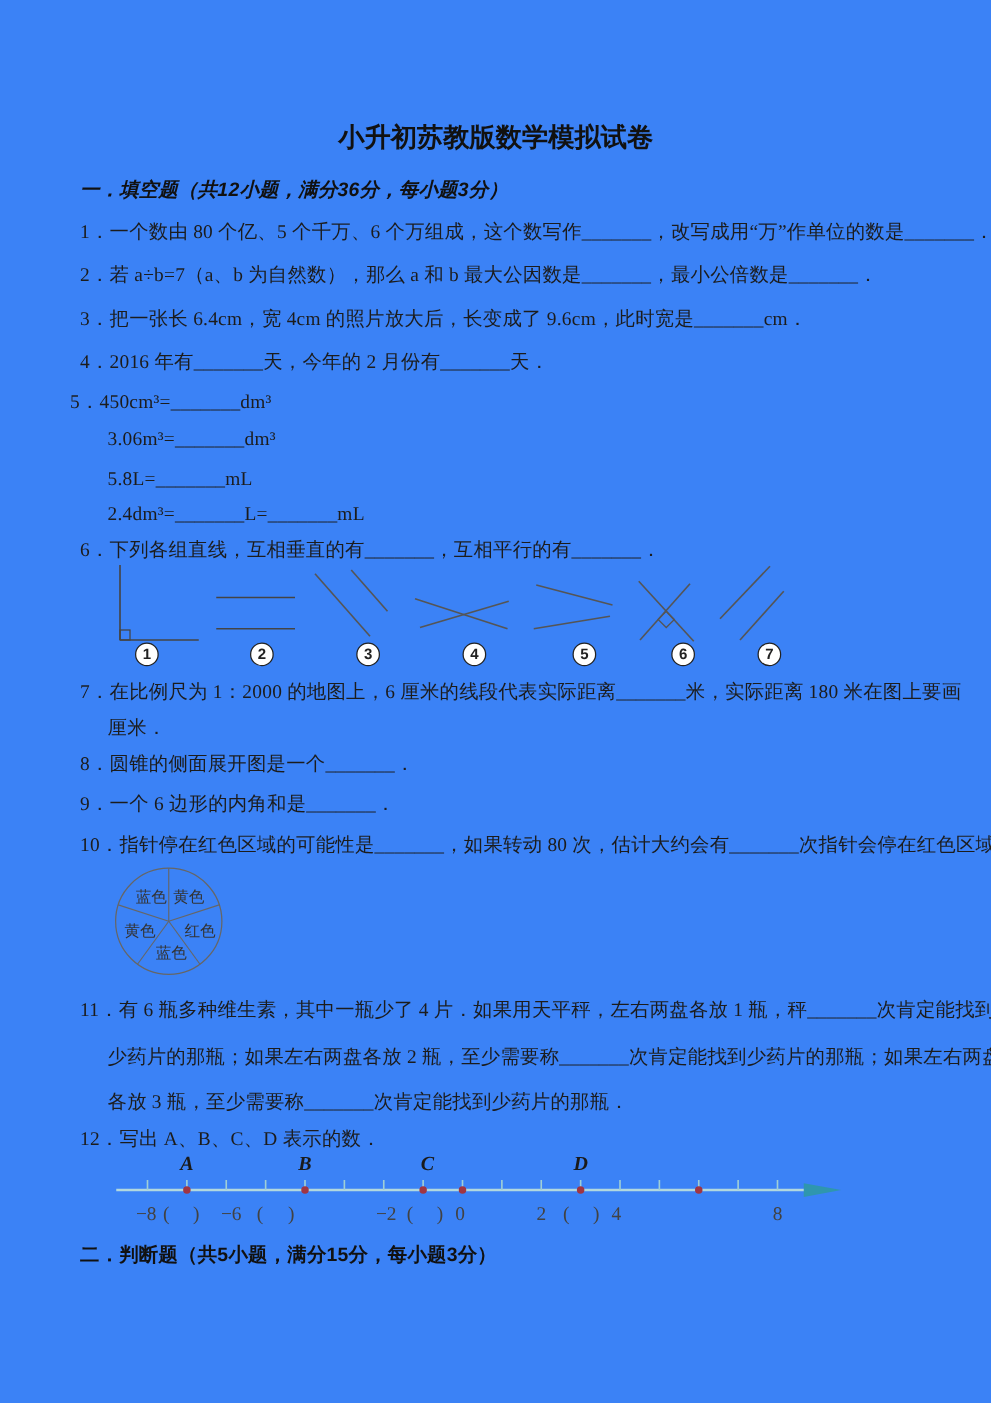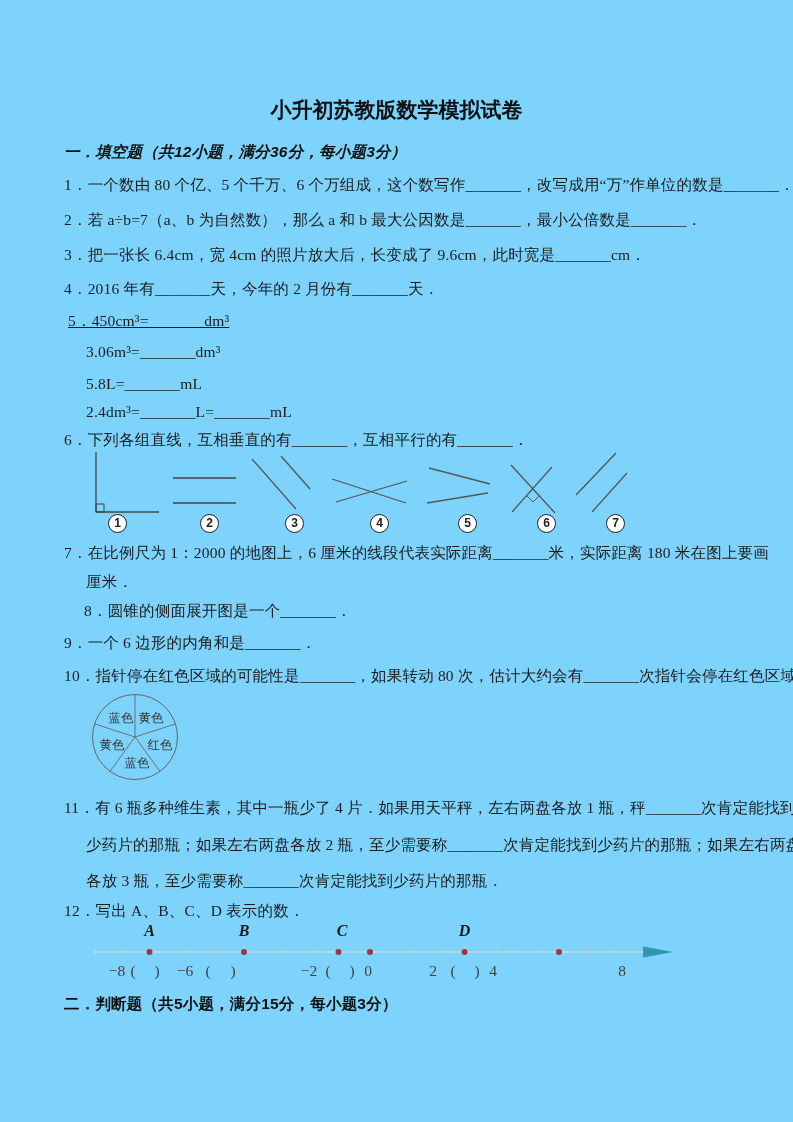--- a/index.html
+++ b/index.html
@@ -1,18 +1,18 @@
 <!DOCTYPE html>
 <html><head>
 <meta charset="utf-8">
 <style>
   * { margin:0; padding:0; box-sizing:border-box; }
   html,body { background:#ffffff; }
   .page {
-    position:relative; width:793px; height:1122px; background:#7dd3fc;
+    position:relative; width:793px; height:1122px; background:#3b82f6;
     font-family:"Liberation Serif","DejaVu Serif",serif;
     color:#1c1c1c; overflow:hidden;
   }
   .t { position:absolute; font-size:15.5px; white-space:nowrap; letter-spacing:0.2px; }
   .title {
     position:absolute; top:96px; left:0; width:100%; text-align:center;
     font-family:"Liberation Sans","DejaVu Sans",sans-serif;
     font-weight:bold; font-size:21px; color:#111;
   }
   .h {
@@ -42,21 +42,21 @@
 <div class="page">
 
   <div class="title">小升初苏教版数学模拟试卷</div>
 
   <div class="t h" style="left:64px; top:142px;font-style:italic;">一．填空题（共12小题，满分36分，每小题3分）</div>
 
   <div class="t" style="left:64px; top:175px;">1．一个数由 80 个亿、5 个千万、6 个万组成，这个数写作_______，改写成用“万”作单位的数是_______．</div>
   <div class="t" style="left:64px; top:210px;">2．若 a÷b=7（a、b 为自然数），那么 a 和 b 最大公因数是_______，最小公倍数是_______．</div>
   <div class="t" style="left:64px; top:245px;">3．把一张长 6.4cm，宽 4cm 的照片放大后，长变成了 9.6cm，此时宽是_______cm．</div>
   <div class="t" style="left:64px; top:279px;">4．2016 年有_______天，今年的 2 月份有_______天．</div>
-  <div class="t" style="left:68px; top:311px;text-decoration:underline;">5．450cm³=_______dm³</div>
+  <div class="t" style="left:56px; top:311px;">5．450cm³=_______dm³</div>
   <div class="t" style="left:86px; top:343px;">3.06m³=_______dm³</div>
   <div class="t" style="left:86px; top:375px;">5.8L=_______mL</div>
   <div class="t" style="left:86px; top:403px;">2.4dm³=_______L=_______mL</div>
   <div class="t" style="left:64px; top:430px;">6．下列各组直线，互相垂直的有_______，互相平行的有_______．</div>
 
   <svg class="fig" style="left:85px; top:446px;" width="565" height="70" viewBox="0 0 565 70">
     <g stroke="#444" stroke-width="1.3" fill="none">
       <line x1="11" y1="6" x2="11" y2="66"></line>
       <line x1="11" y1="66" x2="74" y2="66"></line>
       <rect x="11" y="58" width="8" height="8" stroke-width="1"></rect>
@@ -91,21 +91,21 @@
   <span class="circ" style="left:108px; top:514px;">1</span>
   <span class="circ" style="left:200px; top:514px;">2</span>
   <span class="circ" style="left:285px; top:514px;">3</span>
   <span class="circ" style="left:370px; top:514px;">4</span>
   <span class="circ" style="left:458px; top:514px;">5</span>
   <span class="circ" style="left:537px; top:514px;">6</span>
   <span class="circ" style="left:606px; top:514px;">7</span>
 
   <div class="t" style="left:64px; top:543px;">7．在比例尺为 1：2000 的地图上，6 厘米的线段代表实际距离_______米，实际距离 180 米在图上要画</div>
   <div class="t" style="left:86px; top:572px;">厘米．</div>
-  <div class="t" style="left:64px; top:601px;margin-left:20px;">8．圆锥的侧面展开图是一个_______．</div>
+  <div class="t" style="left:64px; top:601px;">8．圆锥的侧面展开图是一个_______．</div>
   <div class="t" style="left:64px; top:633px;">9．一个 6 边形的内角和是_______．</div>
   <div class="t" style="left:64px; top:666px;">10．指针停在红色区域的可能性是_______，如果转动 80 次，估计大约会有_______次指针会停在红色区域．</div>
 
   <svg class="fig" style="left:90px; top:692px;" width="92" height="92" viewBox="0 0 92 92">
     <circle cx="45" cy="45" r="42.5" fill="none" stroke="#666" stroke-width="1"></circle>
     <g stroke="#666" stroke-width="0.9">
       <line x1="45" y1="45" x2="45" y2="2.5"></line>
       <line x1="45" y1="45" x2="85.4" y2="31.9"></line>
       <line x1="45" y1="45" x2="70" y2="79.4"></line>
       <line x1="45" y1="45" x2="20" y2="79.4"></line>

